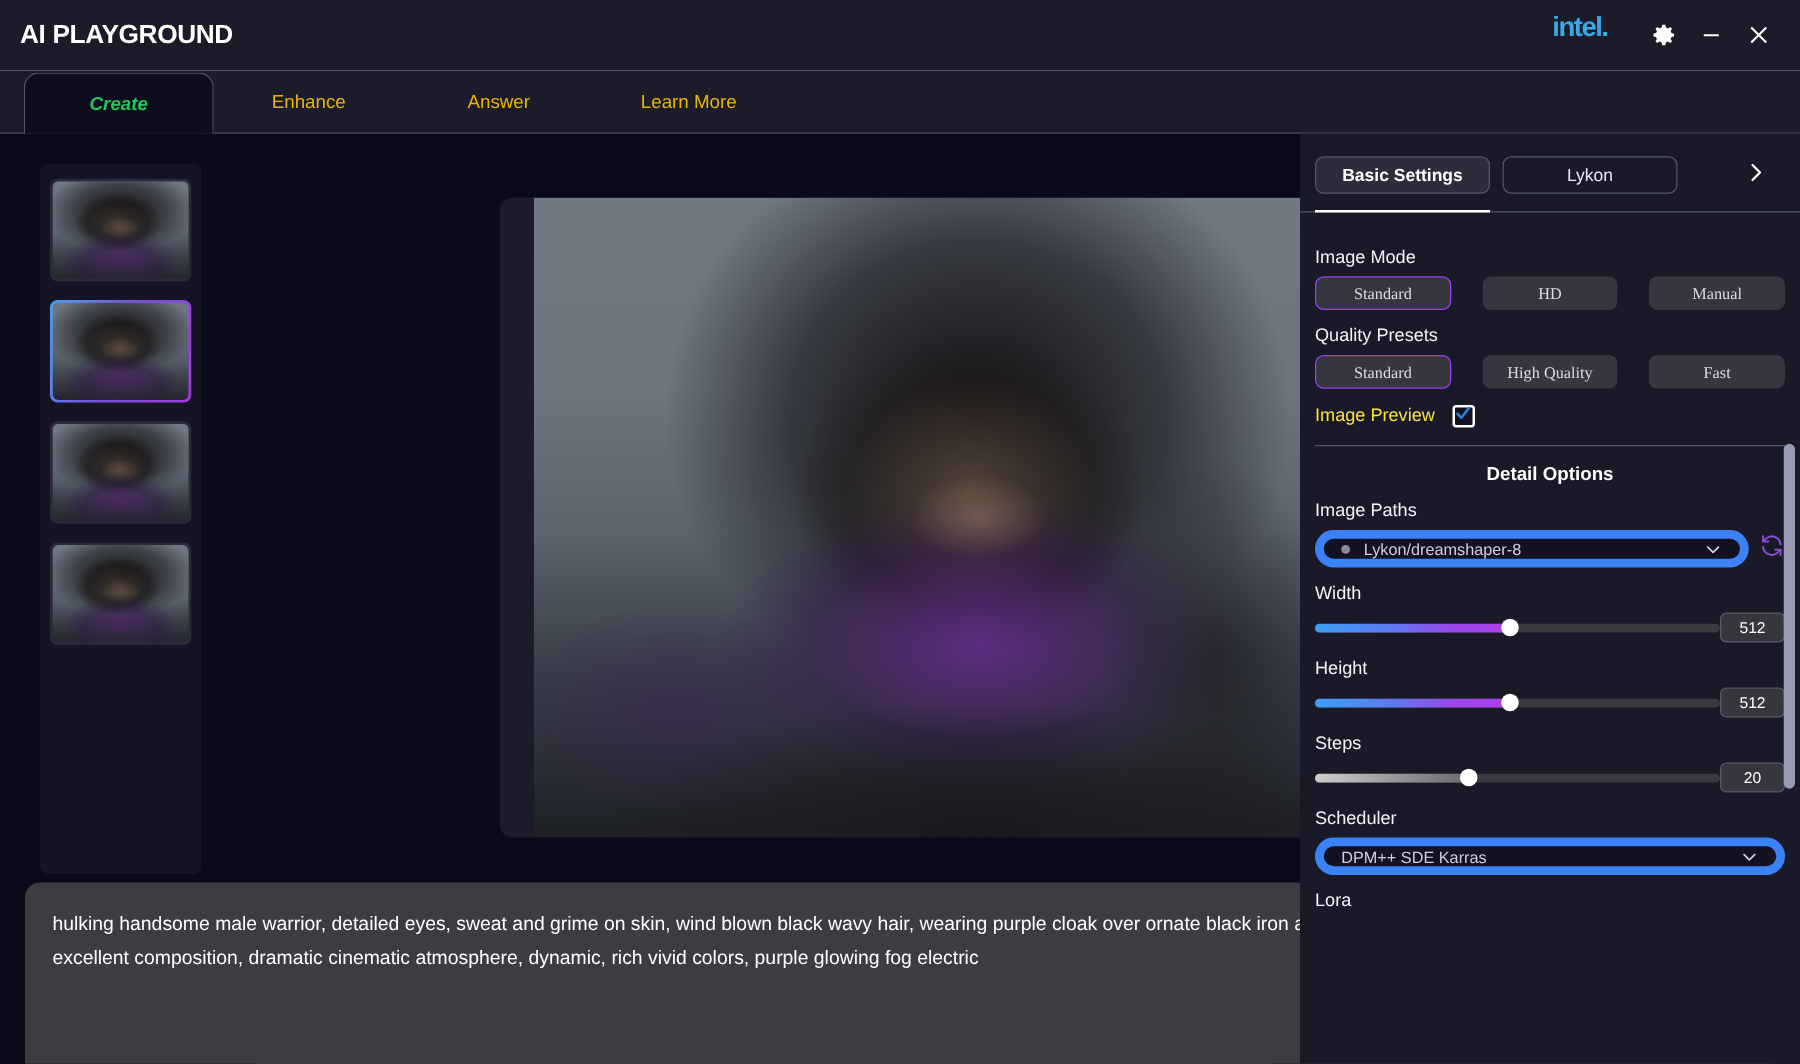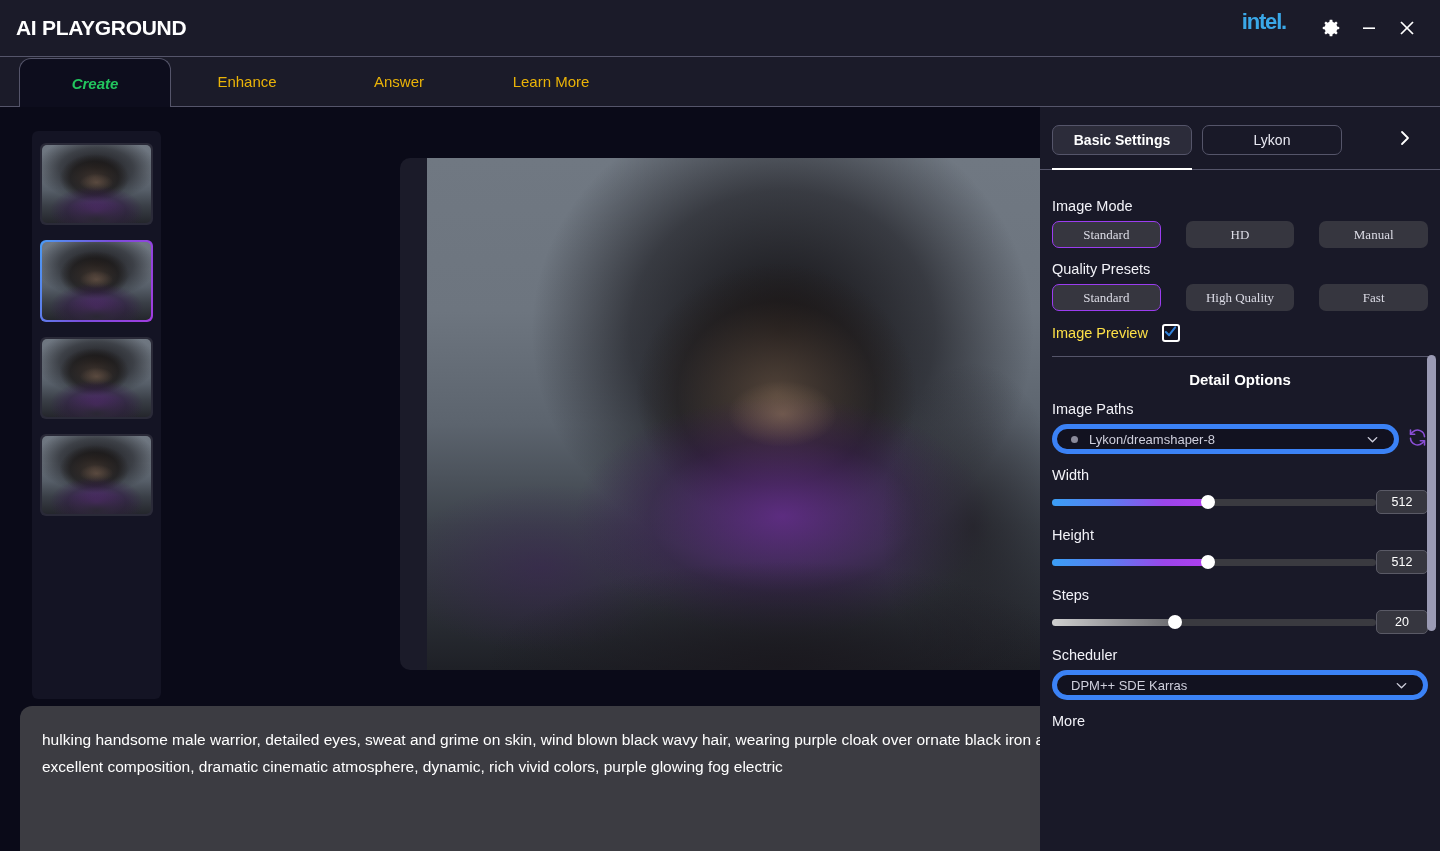--- a/index.html
+++ b/index.html
@@ -205,21 +205,21 @@
   }
 
   .divider { height: 1px; background: #55556a; margin: 14px 0 0 0; }
 
   .detail-title {
     text-align: center; color: #ffffff; font-weight: bold; font-size: 15px;
     margin: 14px 0 6px 0;
   }
 
   .select {
-    height: 30px; border: 5px solid #3b82f6; border-radius: 15px;
+    height: 30px; border: 7px solid #3b82f6; border-radius: 15px;
     display: flex; align-items: center; padding: 0 14px;
     color: #cfcfdc; font-size: 13px; background: #121220; cursor: pointer;
   }
   .select .dot {
     width: 7px; height: 7px; border-radius: 50%; background: #8a8a9a; margin-right: 11px;
     flex: 0 0 auto;
   }
   .select .val { flex: 1; }
   .select .chev { color: #cfcfdc; display: flex; }
 
@@ -443,20 +443,20 @@
       <div class="sec-label">Scheduler</div>
       <div class="select">
         <span class="val">DPM++ SDE Karras</span>
         <span class="chev">
           <svg width="15" height="15" viewBox="0 0 16 16" stroke="#cfcfdc" stroke-width="1.5" fill="none" stroke-linecap="round" stroke-linejoin="round">
               <polyline points="3.5,6 8,10.5 12.5,6"></polyline>
             </svg>
         </span>
       </div>
 
-      <div class="sec-label">More</div>
+      <div class="sec-label">Lora</div>
 
     </div>
 
     <div class="panel-scrollbar"></div>
   </div>
 
 </div>
 
 </body></html>

